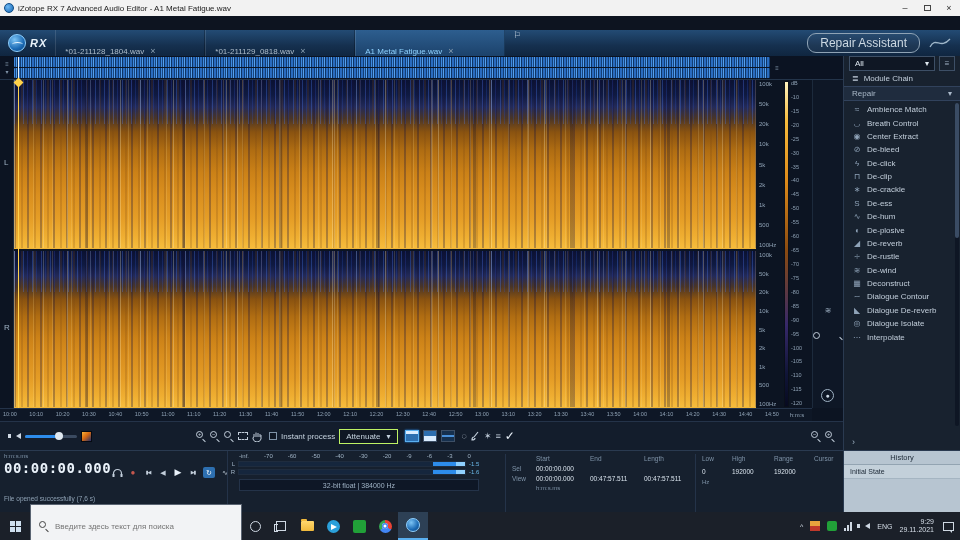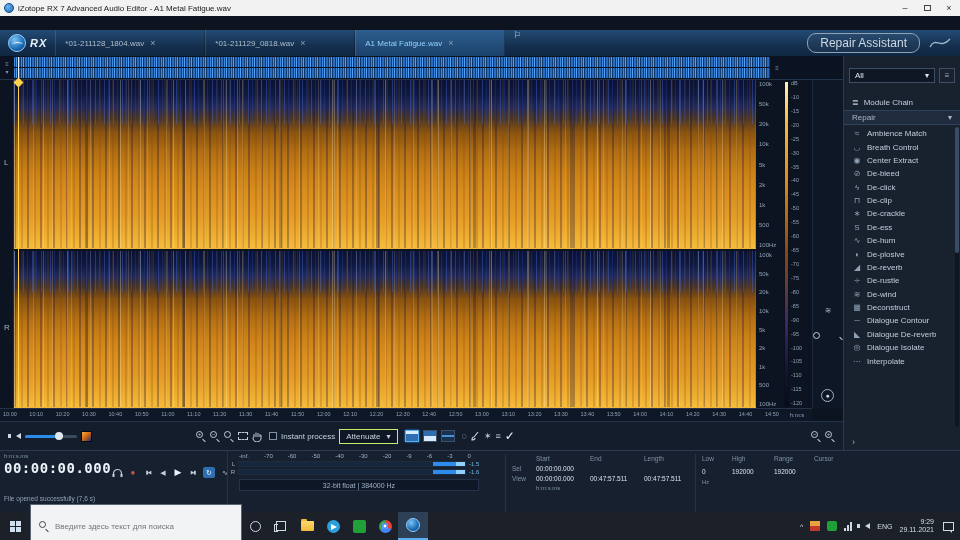--- a/index.html
+++ b/index.html
@@ -25,21 +25,21 @@
     background:linear-gradient(180deg,#234b74 0%,#15304f 60%,#102640 100%);
     display:flex;align-items:center}
   .rx-logo{display:flex;align-items:center;gap:4px;padding:0 8px;flex:none}
   .rx-circle{width:18px;height:18px;border-radius:50%;
     background:radial-gradient(circle at 35% 30%,#7cc4f5,#1b6ab4 60%,#0c3e74);
     border:1px solid #8fd0ff;position:relative}
   .rx-circle::after{content:"";position:absolute;left:3px;top:7px;width:11px;height:4px;
     border-top:1.5px solid #eaf6ff;border-radius:50%}
   .rx-text{font-size:11px;font-weight:bold;font-style:italic;color:#e8f2fa;letter-spacing:1px}
   .tabs{display:flex;height:100%;align-items:stretch}
-  .tab{display:flex;align-items:center;gap:6px;padding:13px 9px;font-size:8px;color:#aebdcb;
+  .tab{display:flex;align-items:flex-end;gap:6px;padding:0 9px;font-size:8px;color:#aebdcb;
     border-left:1px solid rgba(255,255,255,.12);border-right:1px solid rgba(0,0,0,.25);min-width:150px}
   .tab .x{color:#8ba0b2;font-size:9px}
   .tab.active{background:linear-gradient(180deg,#2d5e8f,#1c426b);color:#8fd2ff}
   .tab-flag{font-size:9px;color:#c9d6e2;margin-left:8px}
   .tabbar-right{margin-left:auto;display:flex;align-items:center;gap:8px;padding-right:8px}
   .repair-assist{border:1px solid #8fa3b5;border-radius:9px;padding:2px 12px;font-size:12px;
     color:#ccd8e2;background:rgba(255,255,255,.04)}
 
   
   .overview{position:absolute;top:56px;left:0;width:843px;height:24px;background:#0b1322;
@@ -117,21 +117,21 @@
   .vt2{background:linear-gradient(180deg,#2d6fb0 0 50%,#d9ecff 50% 100%)}
   .vt3{background:linear-gradient(180deg,#16304e 0 40%,#4a90d9 40% 60%,#16304e 60% 100%)}
   .tool{color:#c2cedb;font-size:9px;line-height:1}
   .tb-check{font-size:12px;color:#e8f0f8}
   .spacer{flex:1}
   svg.ico{display:block}
 
   
   .right-panel{position:absolute;top:56px;right:0;width:117px;height:394px;background:#18222f;
     border-left:1px solid #2a3a50;display:flex;flex-direction:column;font-size:8px}
-  .rp-top{display:flex;align-items:center;gap:4px;padding:12px 5px;flex:none}
+  .rp-top{display:flex;align-items:center;gap:4px;padding:0 5px;flex:none}
   .rp-filter{flex:1;display:flex;align-items:center;justify-content:space-between;
     border:1px solid #3d4f66;background:#0f1724;padding:2px 5px;color:#dfe8f0}
   .rp-burger{width:16px;height:15px;border:1px solid #3d4f66;display:flex;align-items:center;
     justify-content:center;color:#9fb2c4}
   .rp-chain{display:flex;align-items:center;gap:5px;padding:3px 8px;color:#c2cedb;flex:none}
   .rp-section{display:flex;align-items:center;justify-content:space-between;padding:2px 8px;
     background:#1f2c3e;border-top:1px solid #31425c;border-bottom:1px solid #31425c;
     color:#aab9c9;flex:none}
   .rp-list{flex:1;position:relative;overflow:hidden;display:flex;flex-direction:column;padding:2px 0}
   .rp-item{display:flex;align-items:center;gap:5px;padding:2.2px 0 2.2px 8px;color:#c2cedb}
@@ -647,20 +647,27 @@
         <span class="rg-h">Range</span>
         <span class="rg-h">Cursor</span>
         <span>0</span>
         <span>192000</span>
         <span>192000</span>
         <span></span>
       </div>
       <div class="rg-foot">Hz</div>
     </div>
 
+    <div class="history">
+      <div class="h-title">History</div>
+      <div>
+
+      <div class="h-item">Initial State</div>
+        </div>
+    </div>
   </div>
 
   <div class="taskbar">
     <div class="tk-start">
       <span class="winlogo">
           <i></i>
           <i></i>
           <i></i>
           <i></i>
         </span>

